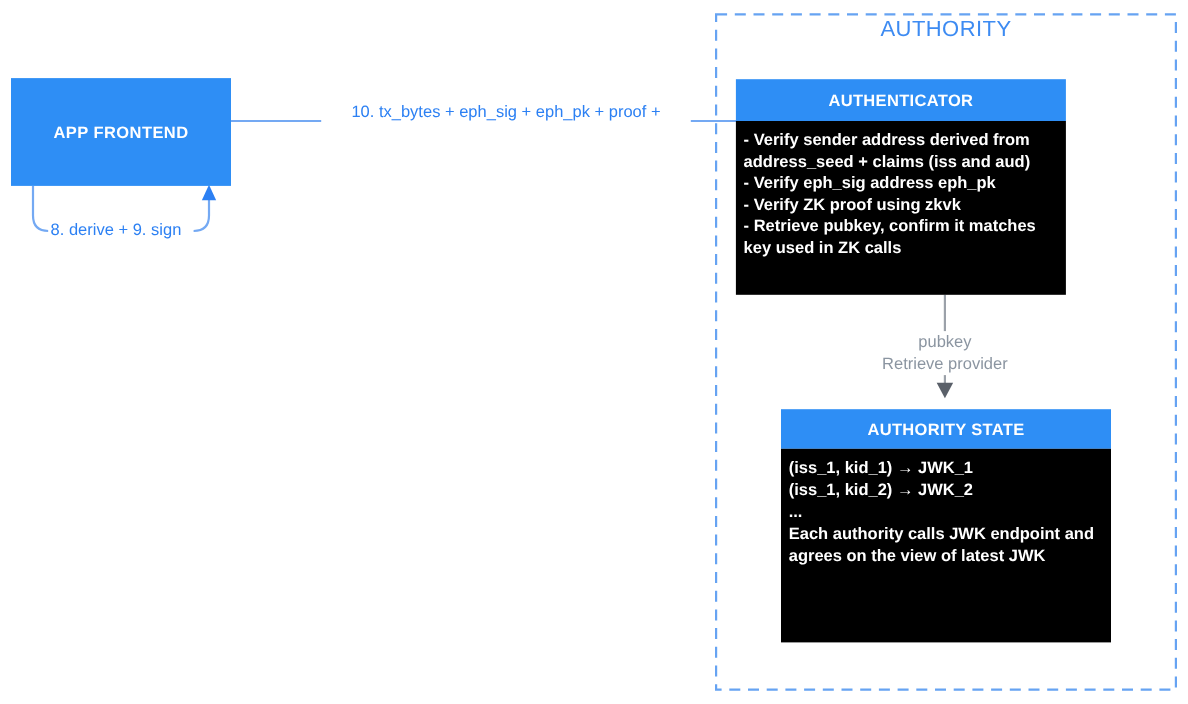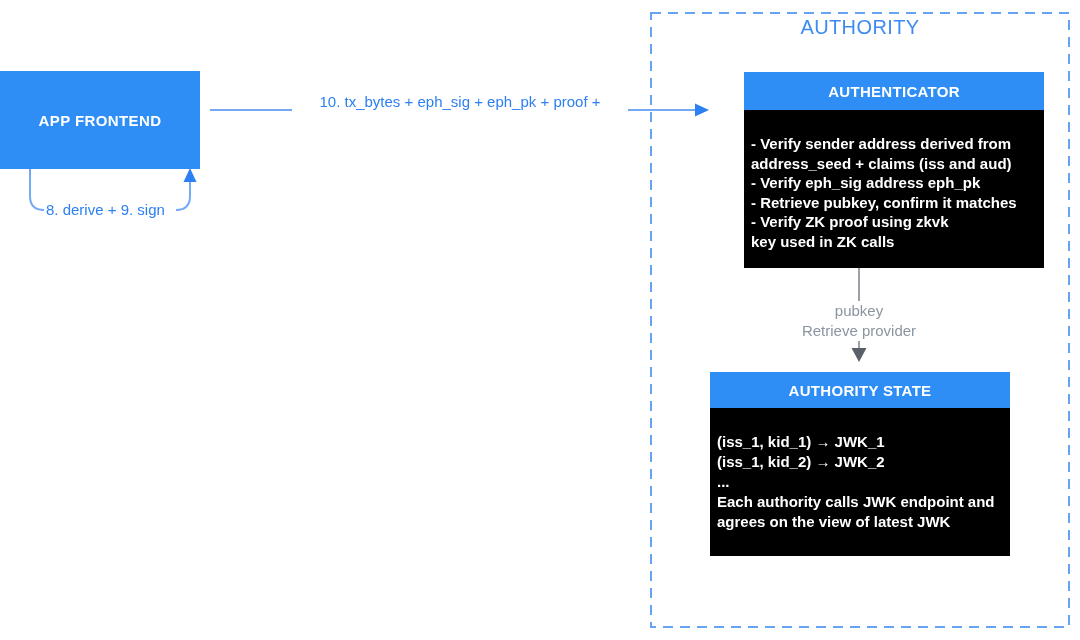--- a/index.html
+++ b/index.html
@@ -23,58 +23,58 @@
     stroke-width: 2;
     stroke-dasharray: 10 7;
   }
   .blue-line { stroke: var(--line-blue); stroke-width: 2; fill: none; }
   .blue-head { fill: var(--arrow-blue); }
   .gray-line { stroke: var(--line-gray); stroke-width: 2; fill: none; }
   .gray-head { fill: var(--head-gray); }
 
   .node-app {
     position: absolute;
-    left: 0; top: 71px;
+    left: 10px; top: 71px;
     width: 200px; height: 98px;
     background: var(--node-blue);
     color: var(--text-white);
     display: flex; align-items: center; justify-content: center;
     font-size: 15px; font-weight: 600; letter-spacing: 0.4px;
   }
 
   .authority-title {
     position: absolute;
     left: 650px; top: 16px;
     width: 420px;
     text-align: center;
     color: var(--title-blue);
     font-size: 20px;
     letter-spacing: 0.4px;
   }
 
   .block { position: absolute; width: 300px; }
-  .block-authenticator { left: 744px; top: 72px; }
+  .block-authenticator { left: 669px; top: 72px; }
   .block-authority-state { left: 710px; top: 372px; }
   .block-header {
     background: var(--node-blue);
     color: var(--text-white);
     display: flex; align-items: center; justify-content: center;
     font-size: 15px; font-weight: 600; letter-spacing: 0.3px;
   }
   .block-authenticator .block-header { height: 38px; }
   .block-authority-state .block-header { height: 36px; }
   .block-body {
     background: var(--panel-black);
     color: var(--text-white);
     font-size: 15px;
     font-weight: 600;
-    padding: 24px 6px 0 7px;
+    padding: 8px 6px 0 7px;
   }
   .block-authenticator .block-body { height: 158px; line-height: 19.5px; }
-  .block-authority-state .block-body { height: 148px; line-height: 20px; }
+  .block-authority-state .block-body { height: 176px; line-height: 20px; }
 
   .edge-label {
     position: absolute;
     background: #ffffff;
     font-size: 15px;
   }
   .label-tx {
     left: 292px; top: 91px;
     width: 336px;
     text-align: center;
@@ -120,22 +120,22 @@
   </div>
 
   <div class="authority-title">AUTHORITY</div>
 
   <div class="block block-authenticator">
     <div class="block-header">AUTHENTICATOR</div>
     <div class="block-body">
         <div>- Verify sender address derived from</div>
         <div>address_seed + claims (iss and aud)</div>
         <div>- Verify eph_sig address eph_pk</div>
+        <div>- Verify ZK proof using zkvk</div>
         <div>- Retrieve pubkey, confirm it matches</div>
-        <div>- Verify ZK proof using zkvk</div>
         <div>key used in ZK calls</div>
       </div>
   </div>
 
   <div class="block block-authority-state">
     <div class="block-header">AUTHORITY STATE</div>
     <div class="block-body">
         <div>(iss_1, kid_1) → JWK_1</div>
         <div>(iss_1, kid_2) → JWK_2</div>
         <div>...</div>

